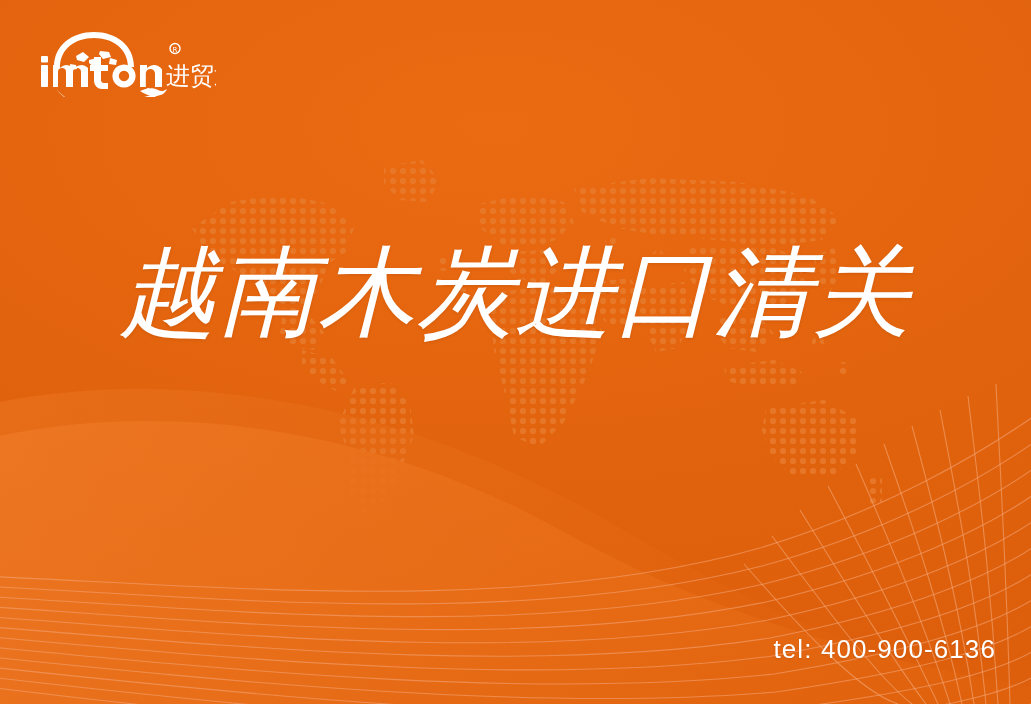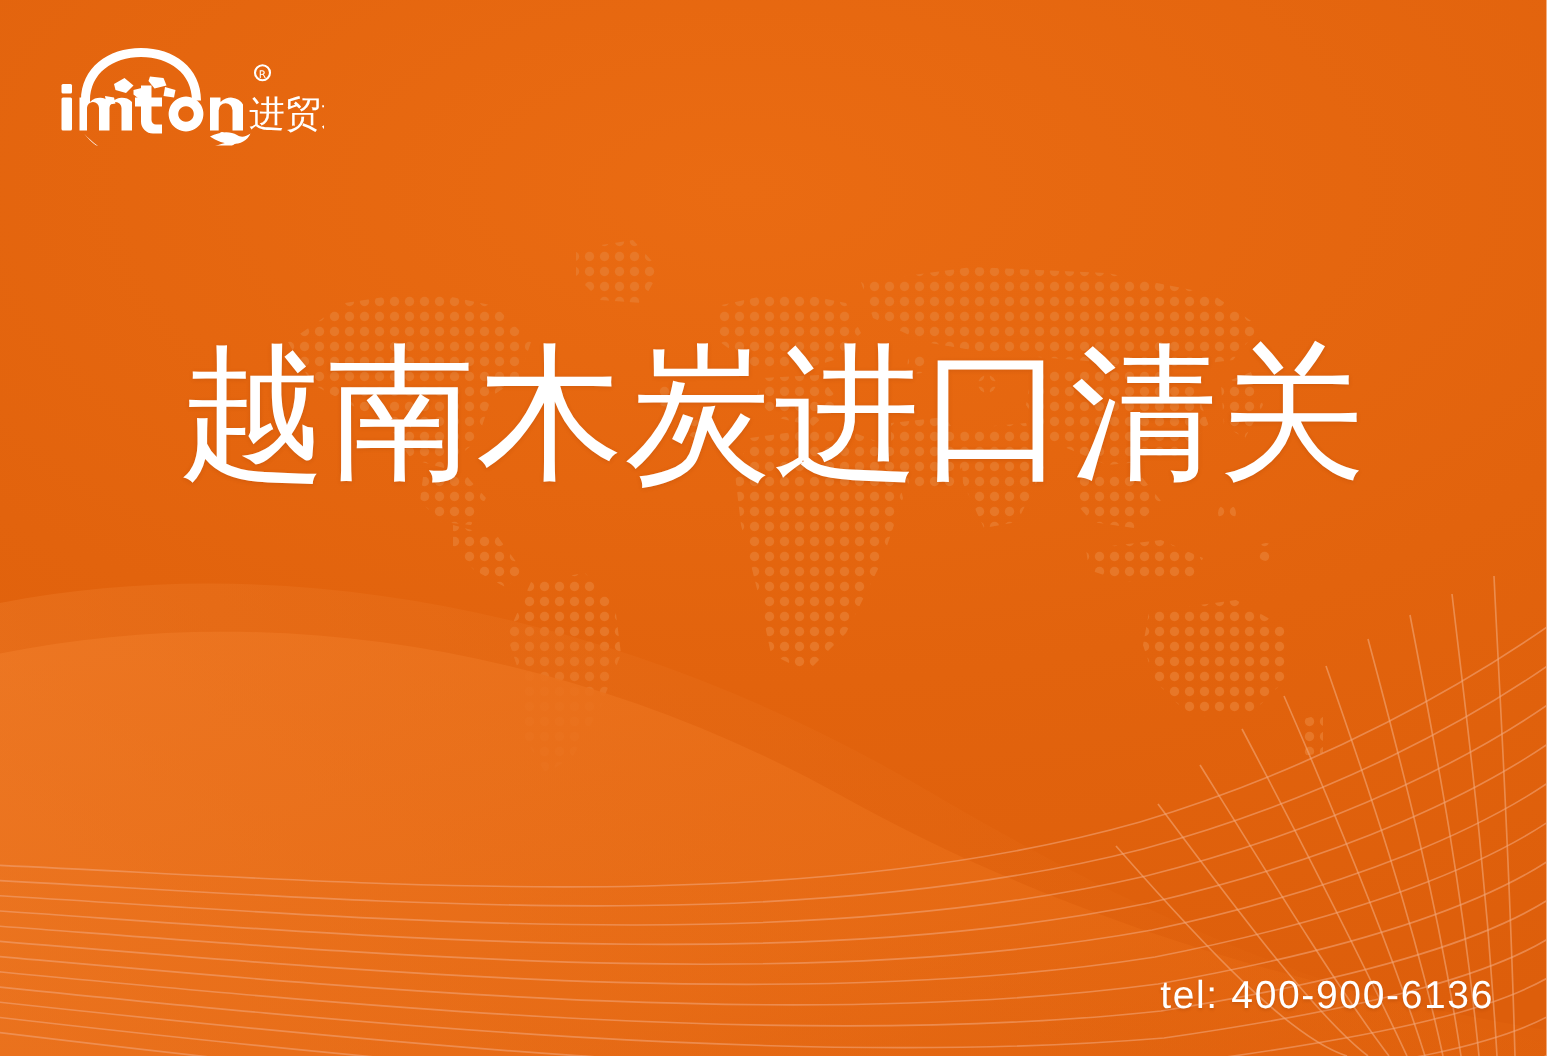--- a/index.html
+++ b/index.html
@@ -52,37 +52,38 @@
     width: 180px;
     height: 70px;
   }
   .logo svg { display:block; width:100%; height:100%; }
 
   
   .headline {
     position: absolute;
     left: 0;
     right: 0;
-    top: 215px;
+    top: 231px;
     text-align: center;
     color: #ffffff;
     font-family: "DejaVu Sans", "Liberation Sans", sans-serif;
     font-size: 98px;
     line-height: 122px;
     letter-spacing: 1px;
     font-weight: 400;
     text-shadow: 0 1px 3px rgba(120,45,0,0.18);
+    font-style: italic;
   }
   .headline .line { display: block; white-space: nowrap; }
 
   
   .tel {
     position: absolute;
     right: 35px;
-    bottom: 25px;
+    bottom: 39px;
     color: #ffffff;
     font-size: 26px;
     letter-spacing: 1.1px;
     font-family: "Liberation Sans", "DejaVu Sans", sans-serif;
     text-shadow: 0 1px 2px rgba(120,45,0,0.2);
   }
 </style>
 </head>
 <body>
 

